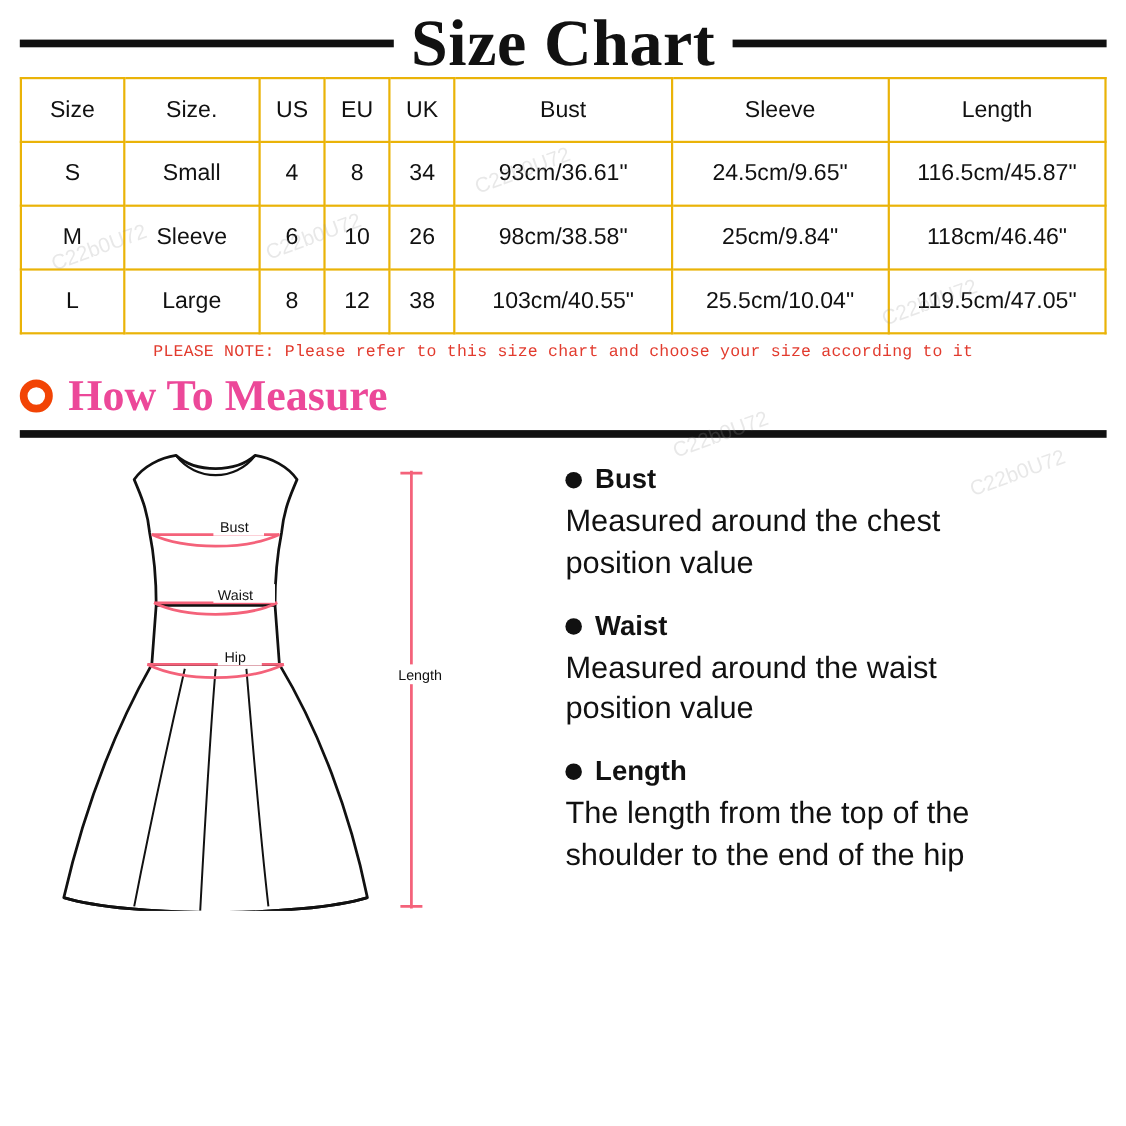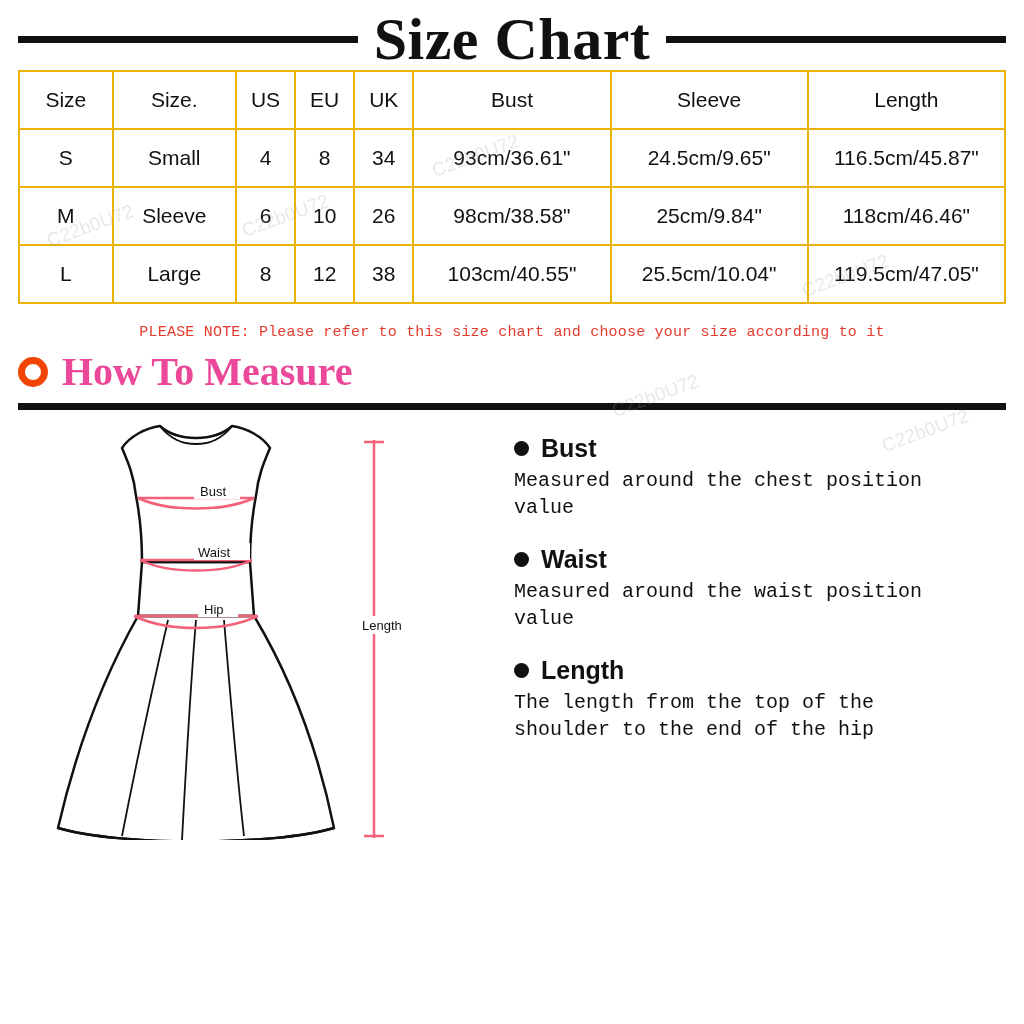--- a/index.html
+++ b/index.html
@@ -71,21 +71,20 @@
   col.c-length { width: 20%; }
 
   
   .note {
     text-align: center;
     color: #e23b2e;
     font-family: "Liberation Mono", monospace;
     font-size: 15px;
     padding: 8px 0 4px 0;
     letter-spacing: 0.2px;
-    margin-top: 12px;
   }
 
   
   .how-head {
     display: flex;
     align-items: center;
     padding: 2px 18px 0 18px;
     height: 52px;
   }
   .ring {
@@ -134,24 +133,24 @@
     margin-bottom: 4px;
   }
   .bullet {
     width: 15px; height: 15px;
     background: #111;
     border-radius: 50%;
     margin-right: 12px;
     flex: 0 0 auto;
   }
   .def-desc {
-    font-size: 20px;
+    font-size: 28px;
     color: #111;
     line-height: 1.35;
-    font-family: Liberation Mono, monospace;
+    font-family: Liberation Sans, sans-serif;
     max-width: 430px;
   }
 
   
   .wm {
     position: absolute;
     color: rgba(150,150,150,0.22);
     font-size: 19px;
     font-family: "Liberation Sans", sans-serif;
     transform: rotate(-20deg);

